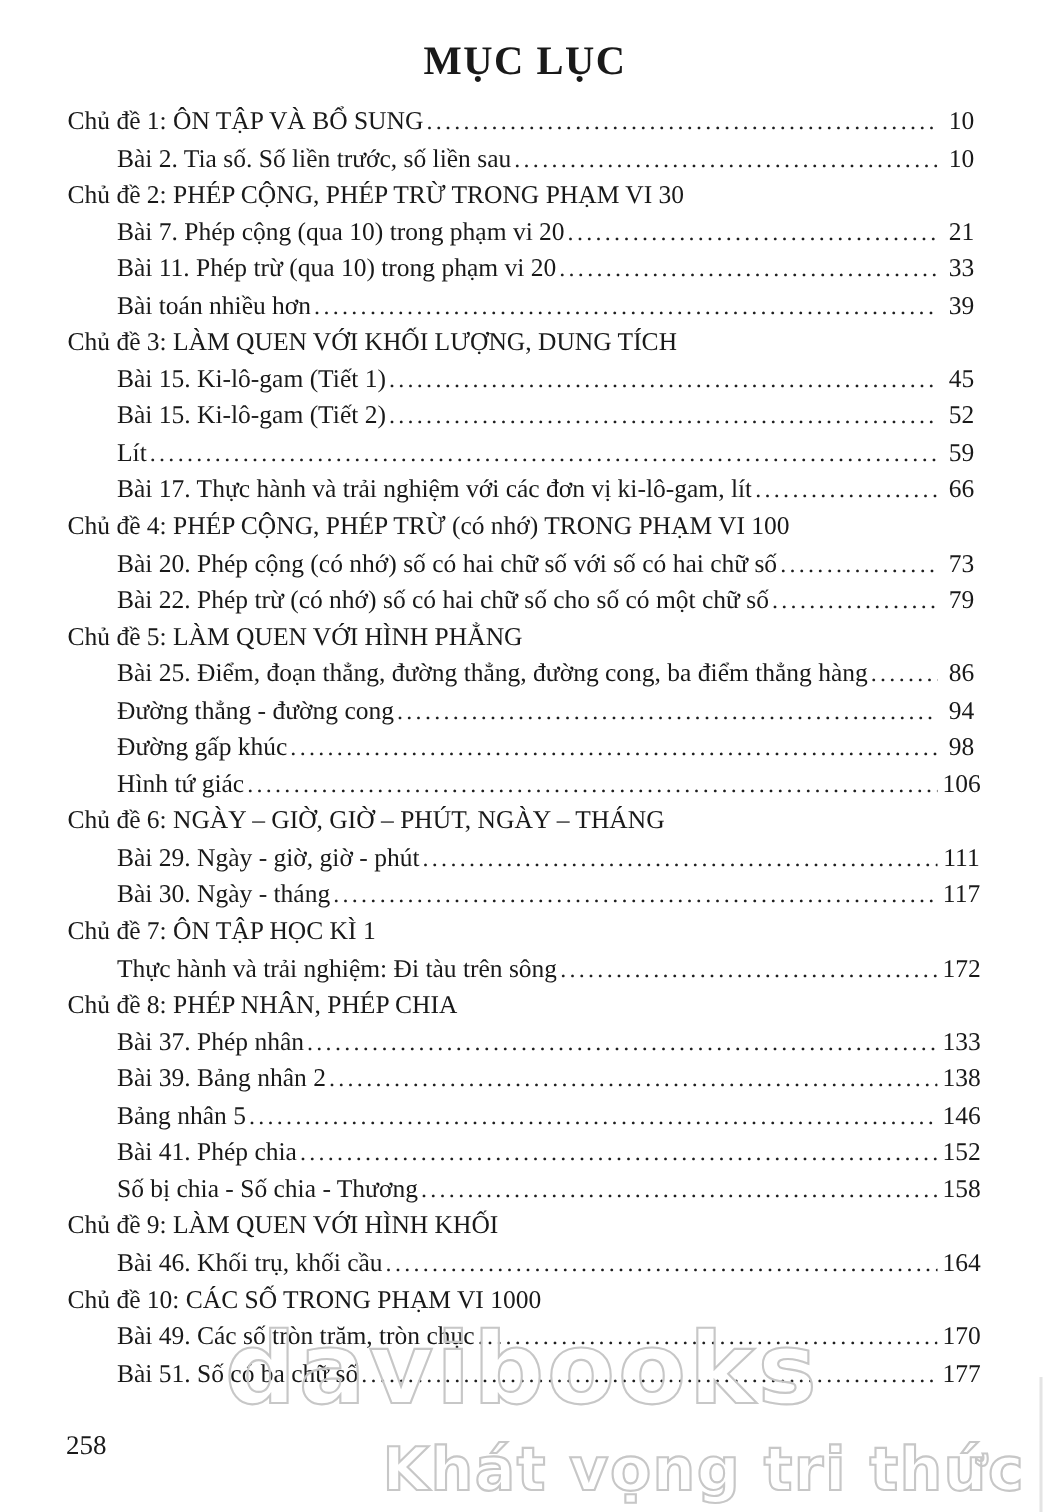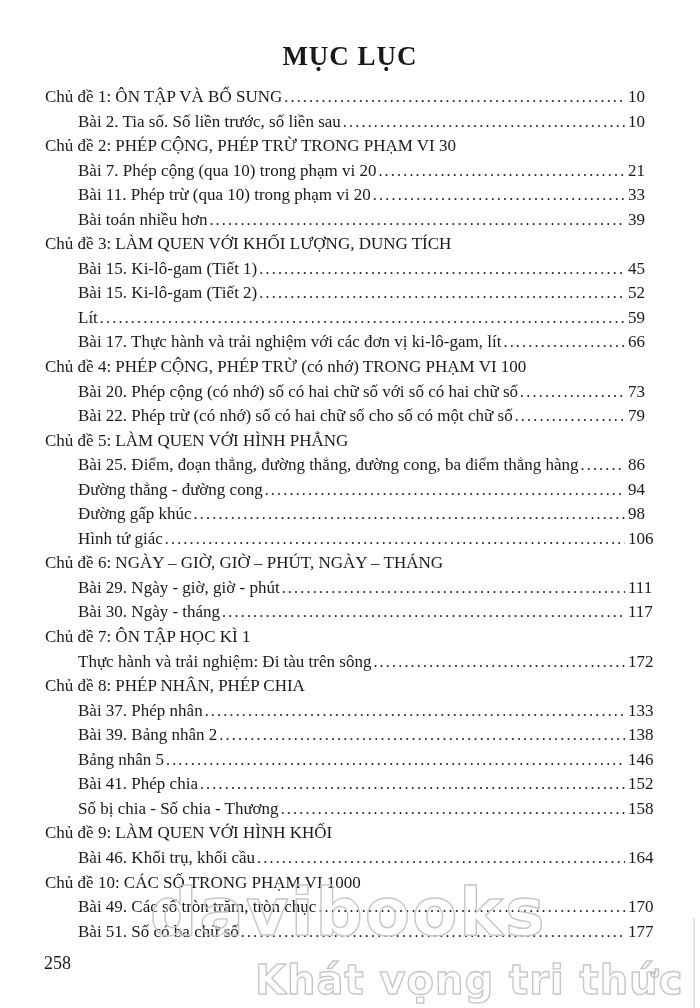--- a/index.html
+++ b/index.html
@@ -8,21 +8,21 @@
     background: #ffffff;
     font-family: "Liberation Serif", "DejaVu Serif", serif;
     color: #191919;
     position: relative;
     overflow: hidden;
   }
   .page { position: absolute; inset: 0; }
 
   .title {
     margin: 0;
-    padding-top: 43px;
+    padding-top: 27px;
     text-align: center;
     font-size: 27px;
     font-weight: bold;
     letter-spacing: 1px;
     line-height: 1;
   }
 
   .toc {
     margin: 15px 46px 12px 45px; 
     font-family: Liberation Serif, serif;
@@ -47,21 +47,21 @@
   }
   .row .leader::after {
     content: "..................................................................................................................................................................................................................................";
     letter-spacing: 2.2px;
     font-size: 16px;
     color: #1e1e1e;
   }
   .row .pg {
     flex: 0 0 auto;
     min-width: 26px;
-    text-align: left;
+    text-align: center;
   }
 
   .pageno {
     position: absolute;
     left: 44px;
     top: 953px;
     font-size: 18px;
   }
 
   .wm {

